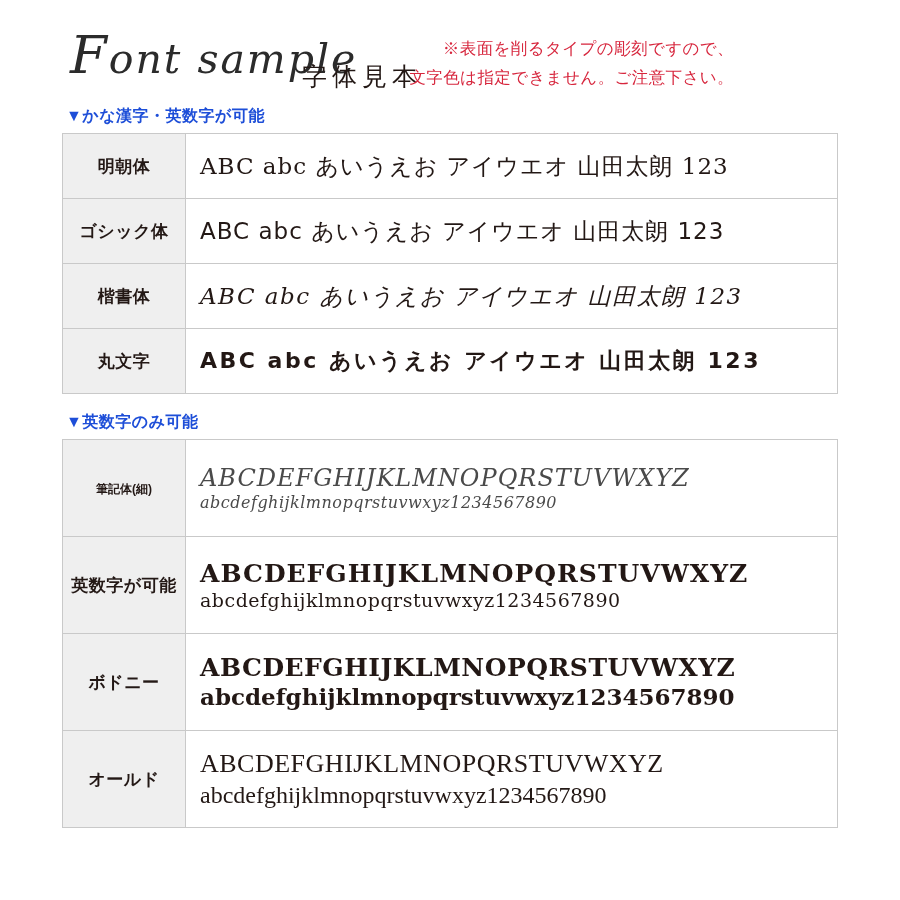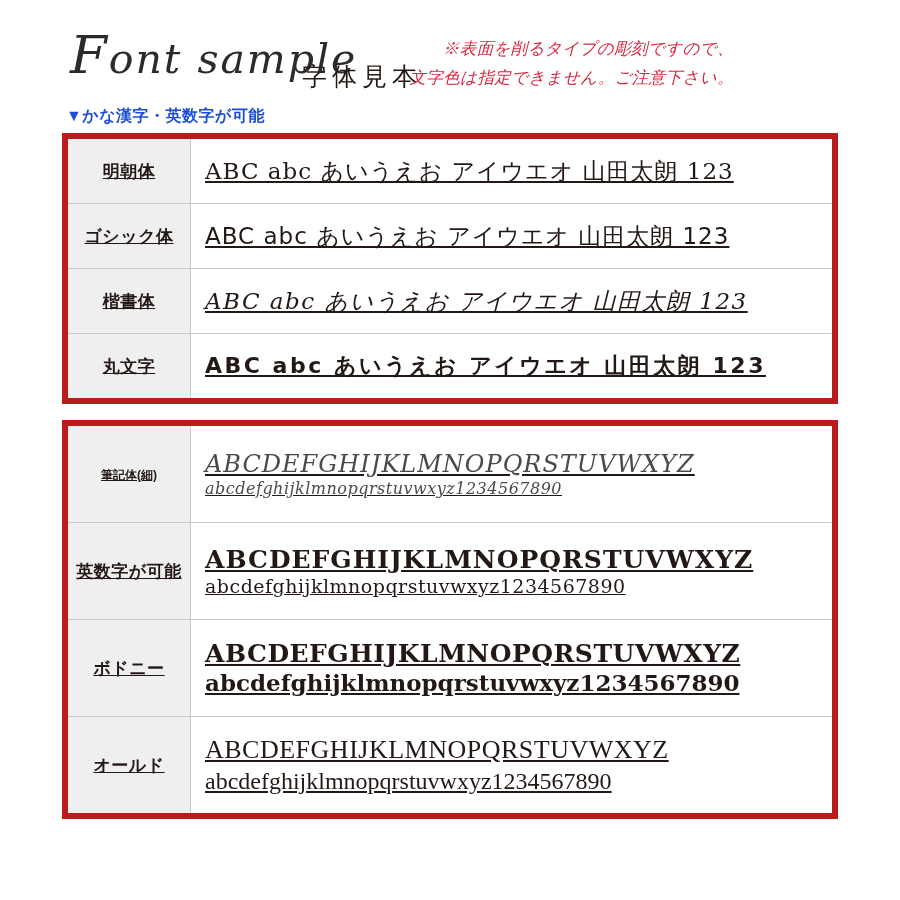--- a/index.html
+++ b/index.html
@@ -52,39 +52,37 @@
   }
   .notice {
     position: absolute;
     right: 0;
     top: 18px;
     text-align: right;
     color: #d7263d;
     font-size: 16.5px;
     line-height: 1.75;
     letter-spacing: 0.4px;
-    font-style: italic;
   }
 
   
   .section-label {
     font-size: 16px;
     font-weight: 700;
     color: #1d4ed8;
     margin: 2px 0 6px 4px;
     letter-spacing: 0.5px;
   }
 
   
   table.fonts {
     width: 776px;
     border-collapse: collapse;
     table-layout: fixed;
-    border: 6px solid #b91c1c;
-    text-decoration: underline;
+    border: 1px solid #b91c1c;
   }
   table.fonts td {
     border: 1px solid #c9c9c9;
     vertical-align: middle;
   }
   td.label {
     width: 118px;
     text-align: center;
     font-size: 17px;
     font-weight: 700;
@@ -232,20 +230,21 @@
       </tr>
       <tr class="g1">
         <td class="label">丸文字</td>
         <td class="sample s-maru">ABC abc あいうえお アイウエオ 山田太朗 123</td>
       </tr>
     </tbody>
   </table>
 
   <div class="spacer-1"></div>
 
+  <div class="section-label">▼英数字のみ可能</div>
   <table class="fonts">
     <tbody>
       <tr class="g2">
         <td class="label"><span class="small">筆記体(細)</span></td>
         <td class="sample sample-two s-script-thin">
           <span class="l1">ABCDEFGHIJKLMNOPQRSTUVWXYZ</span>
           <span class="l2">abcdefghijklmnopqrstuvwxyz1234567890</span>
         </td>
       </tr>
       <tr class="g2">

